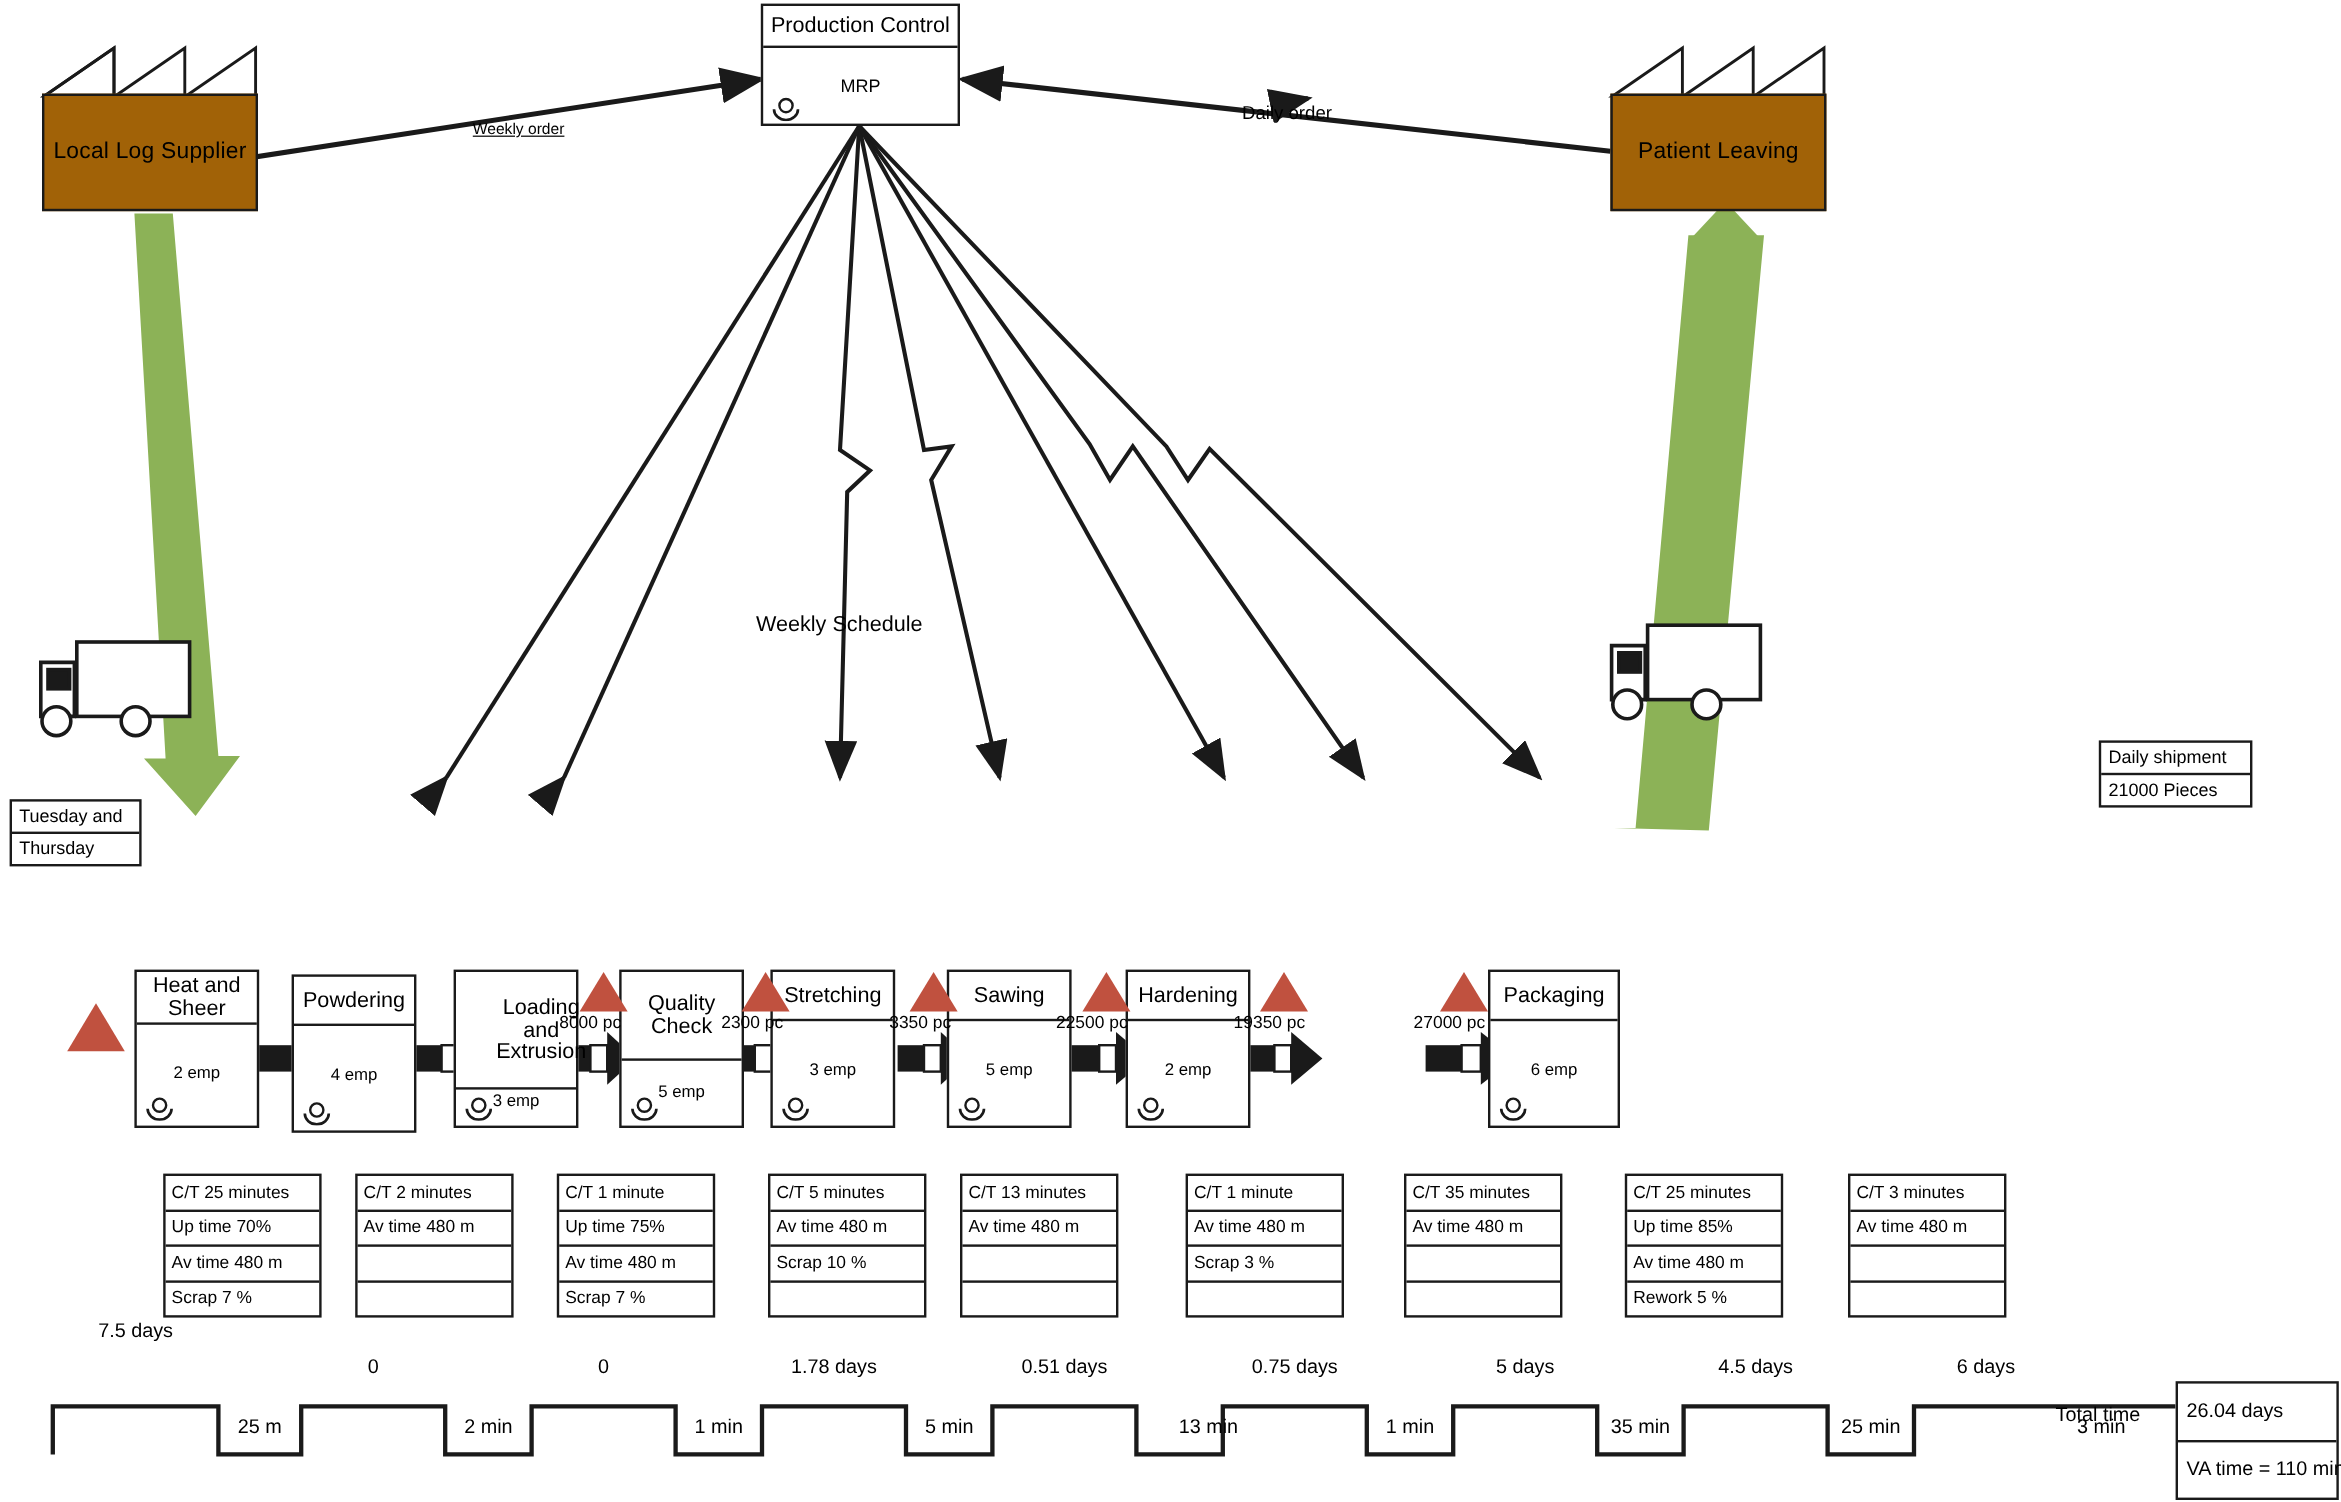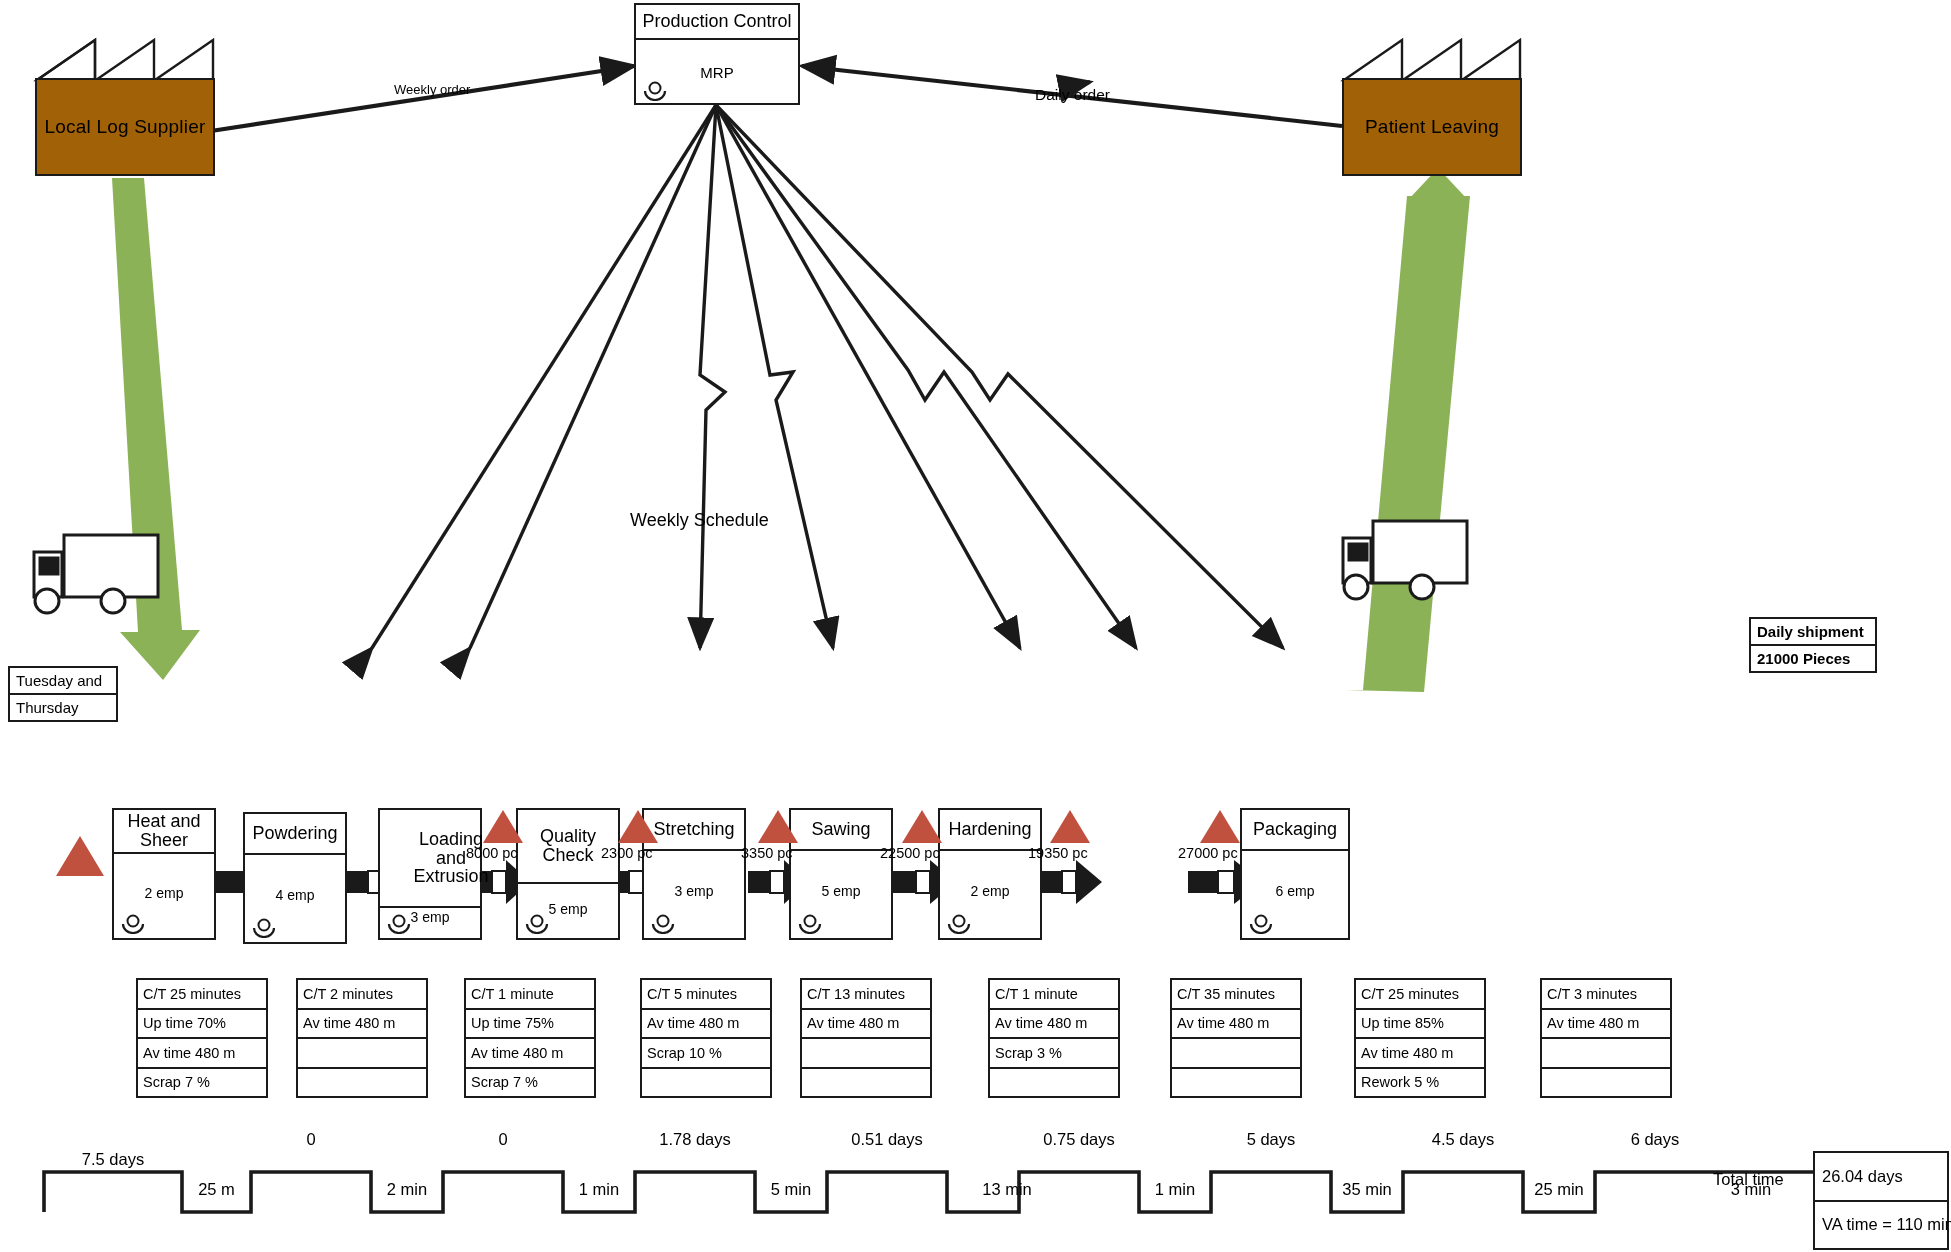--- a/index.html
+++ b/index.html
@@ -201,30 +201,30 @@
     <div class="pc-title">Production Control</div>
     <div class="pc-body">
       <span>MRP</span>
       <svg class="op" viewBox="0 0 26 20">
         <circle cx="13" cy="7" r="5.5" fill="#fff" stroke="#1a1a1a" stroke-width="2"></circle>
         <path d="M3,10 A10,9 0 0 0 23,10" fill="none" stroke="#1a1a1a" stroke-width="2.2"></path>
       </svg>
     </div>
   </div>
 
-  <div class="txt txt-sm" style="left:394px;top:82px;">Weekly order</div>
+  <div class="txt txt-sm" style="left:394px;top:100px;text-decoration:underline;">Weekly order</div>
   <div class="txt txt-md" style="left:1035px;top:86px;">Daily order</div>
   <div class="txt txt-lg" style="left:630px;top:510px;">Weekly Schedule</div>
 
   <div class="abs sbox" style="left:8px;top:666px;width:110px;height:56px;">
     <div class="srow">Tuesday and</div>
     <div class="srow">Thursday</div>
   </div>
 
-  <div class="abs sbox" style="left:1749px;top:617px;width:128px;height:56px;font-weight:bold;">
+  <div class="abs sbox" style="left:1749px;top:617px;width:128px;height:56px;">
     <div class="srow">Daily shipment</div>
     <div class="srow">21000 Pieces</div>
   </div>
 
   <div class="abs inv" style="left:56px;top:836px;"></div>
 
   <div class="abs proc" style="left:112px;top:808px;width:104px;height:132px;">
     <div class="proc-title">
       <span><span>Heat and</span><br><span>Sheer</span></span>
     </div>
@@ -395,21 +395,21 @@
     <div class="drow">Av time 480 m</div>
     <div class="drow">Rework 5 %</div>
   </div>
   <div class="abs dbox" style="left:1540px;top:978px;width:132px;height:120px;">
     <div class="drow">C/T 3 minutes</div>
     <div class="drow">Av time 480 m</div>
     <div class="drow"></div>
     <div class="drow"></div>
   </div>
 
-  <div class="tl-top" style="left:44px;top:1150px;width:138px;">7.5 days</div>
+  <div class="tl-top" style="left:44px;top:1100px;width:138px;">7.5 days</div>
   <div class="tl-top" style="left:251px;top:1130px;width:120px;">0</div>
   <div class="tl-top" style="left:443px;top:1130px;width:120px;">0</div>
   <div class="tl-top" style="left:635px;top:1130px;width:120px;">1.78 days</div>
   <div class="tl-top" style="left:827px;top:1130px;width:120px;">0.51 days</div>
   <div class="tl-top" style="left:1019px;top:1130px;width:120px;">0.75 days</div>
   <div class="tl-top" style="left:1211px;top:1130px;width:120px;">5 days</div>
   <div class="tl-top" style="left:1403px;top:1130px;width:120px;">4.5 days</div>
   <div class="tl-top" style="left:1595px;top:1130px;width:120px;">6 days</div>
 
   <div class="tl-bot" style="left:182px;top:1180px;width:69px;">25 m</div>

